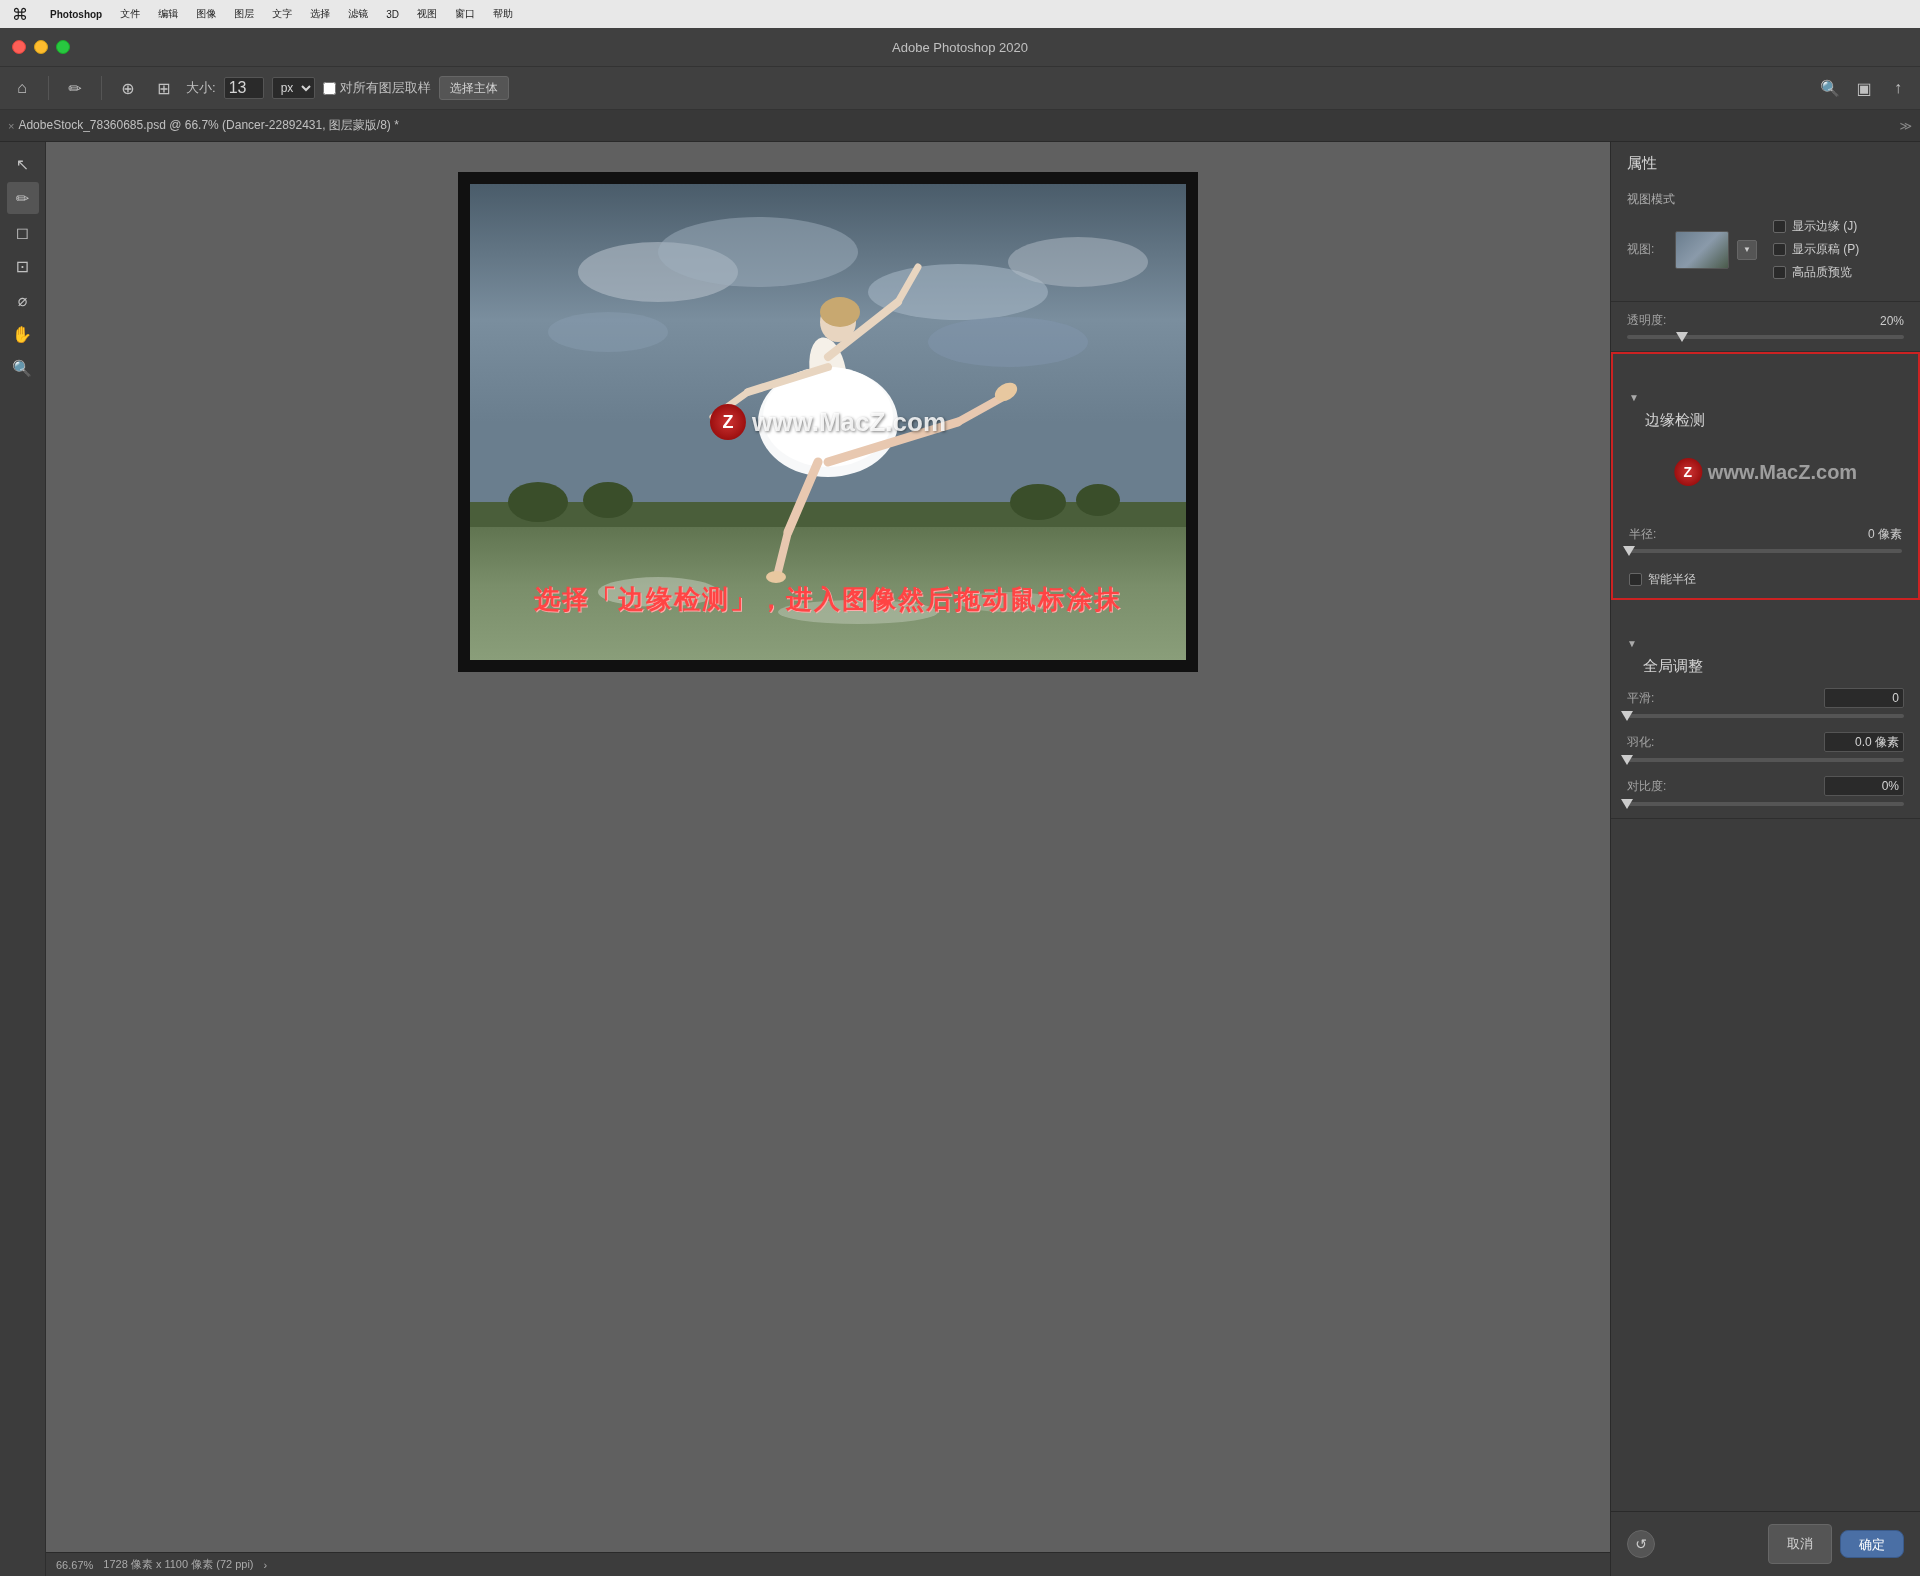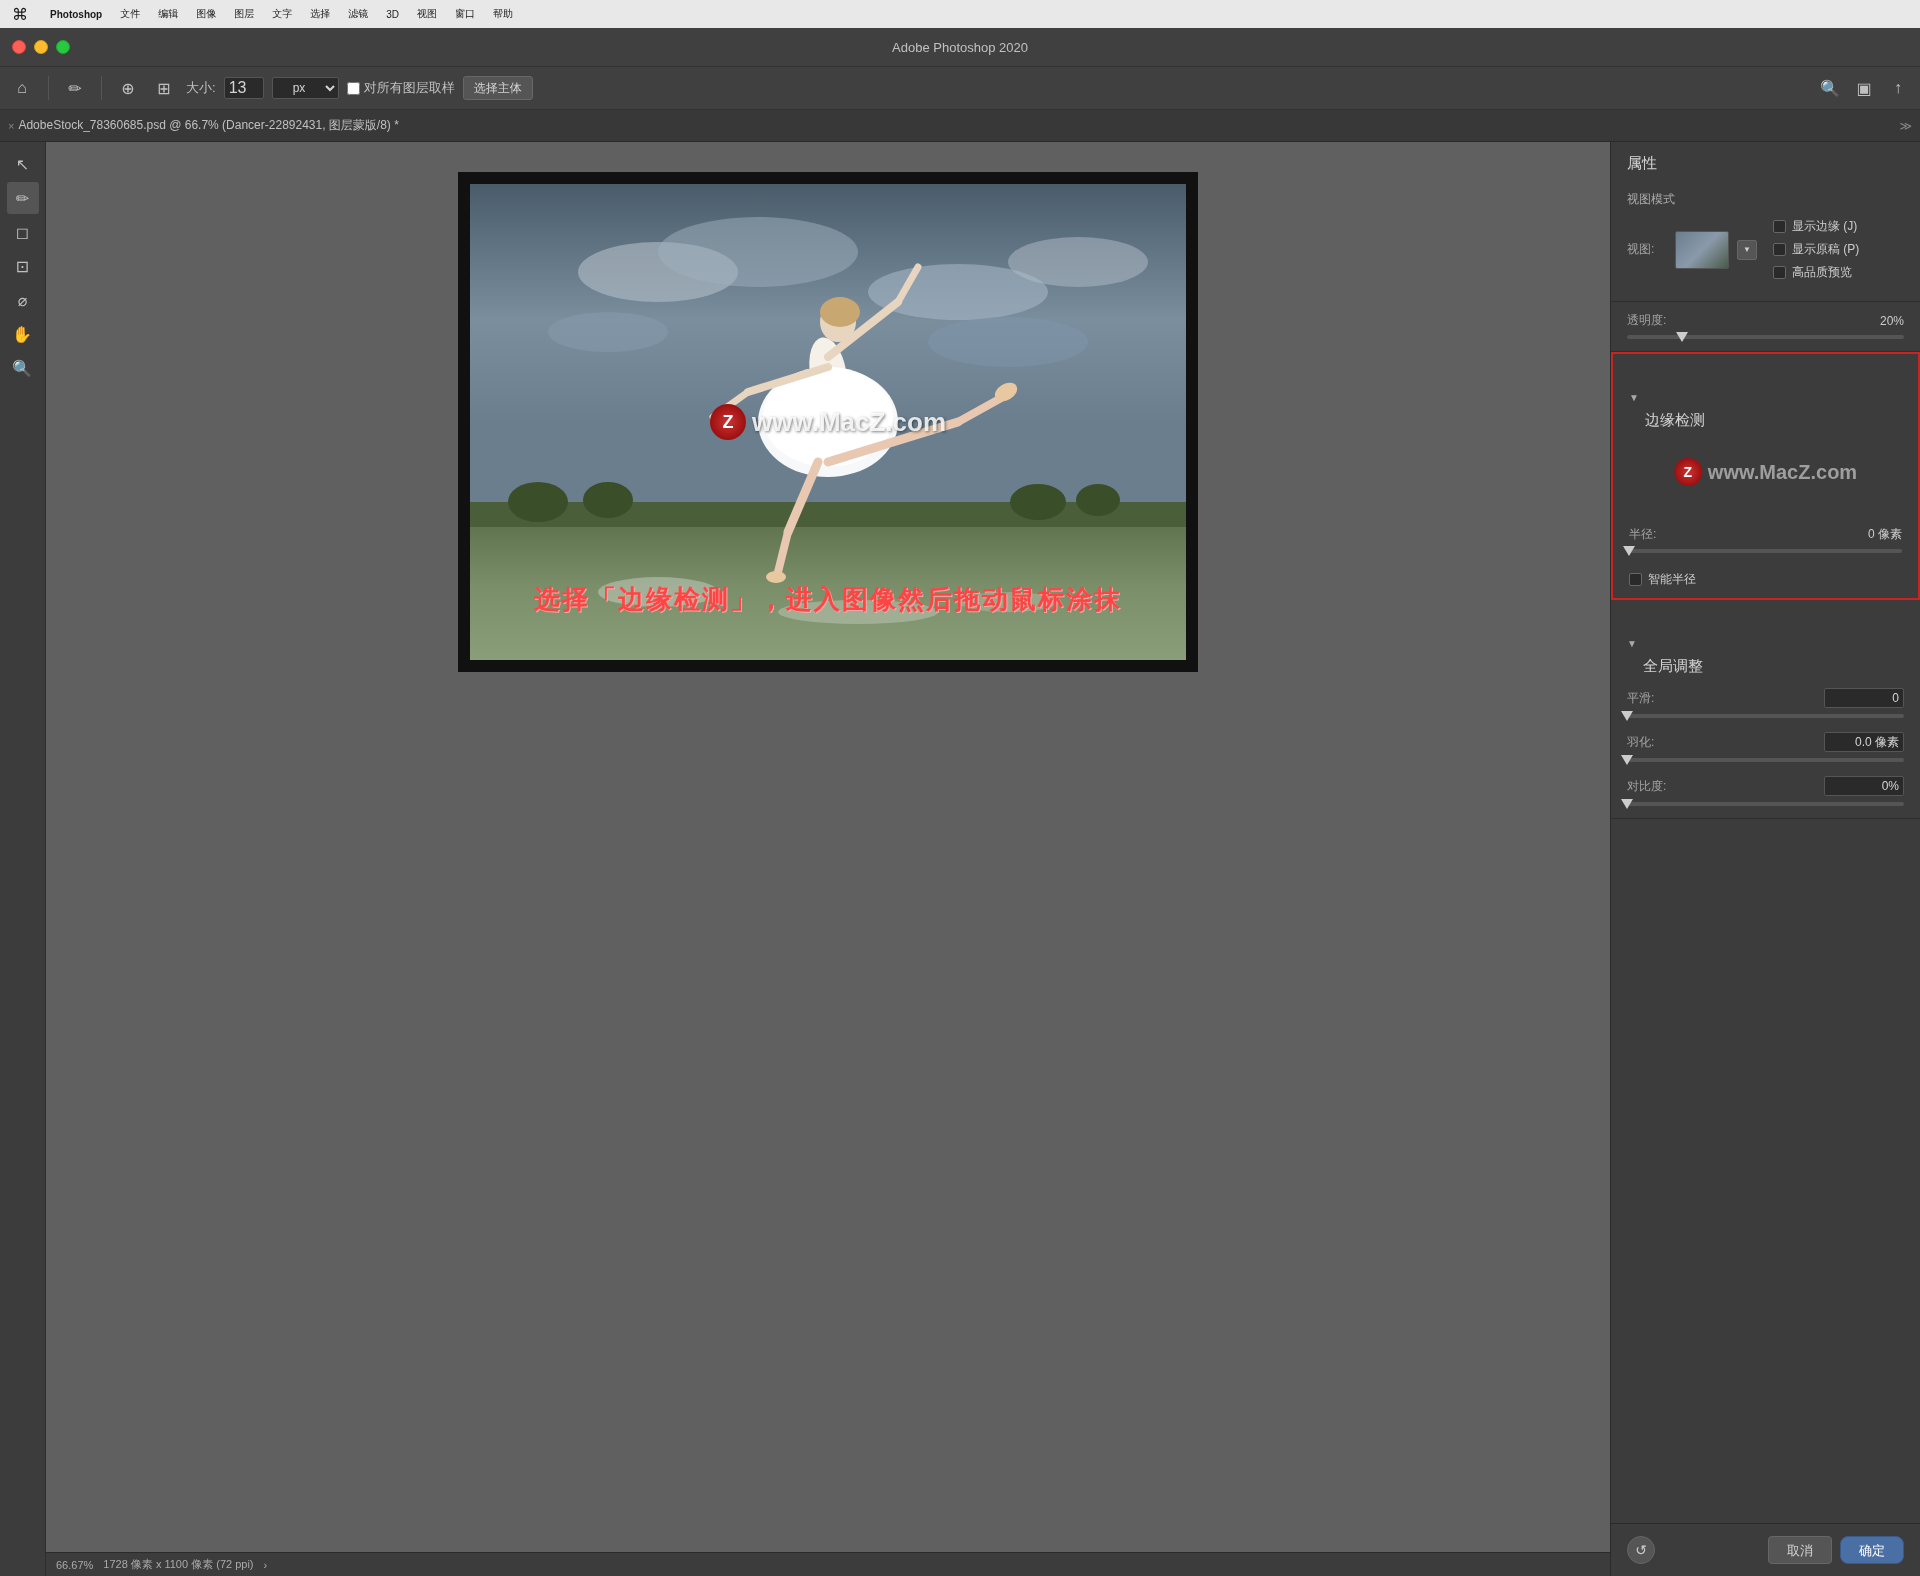--- a/index.html
+++ b/index.html
@@ -111,21 +111,21 @@
       padding: 2px 4px;
       width: 40px;
       height: 22px;
       border-radius: 2px;
     }
     .toolbar-dropdown {
       background: #2a2a2a;
       border: 1px solid #555;
       color: #d4d4d4;
       font-size: 12px;
-      padding: 2px 16px;
+      padding: 2px 4px;
       height: 22px;
       border-radius: 2px;
     }
     .toolbar-checkbox-group {
       display: flex;
       align-items: center;
       gap: 4px;
     }
     .toolbar-btn {
       background: #555;
@@ -477,21 +477,21 @@
       margin-right: auto;
     }
     .btn-cancel {
       background: #555;
       border: 1px solid #666;
       color: #d4d4d4;
       font-size: 13px;
       padding: 5px 18px;
       border-radius: 4px;
       cursor: pointer;
-      height: 28px;
+      height: 40px;
     }
     .btn-ok {
       background: #4a6fa5;
       border: 1px solid #3a5a8a;
       color: #fff;
       font-size: 13px;
       padding: 5px 18px;
       border-radius: 8px;
       cursor: pointer;
       height: 28px;

